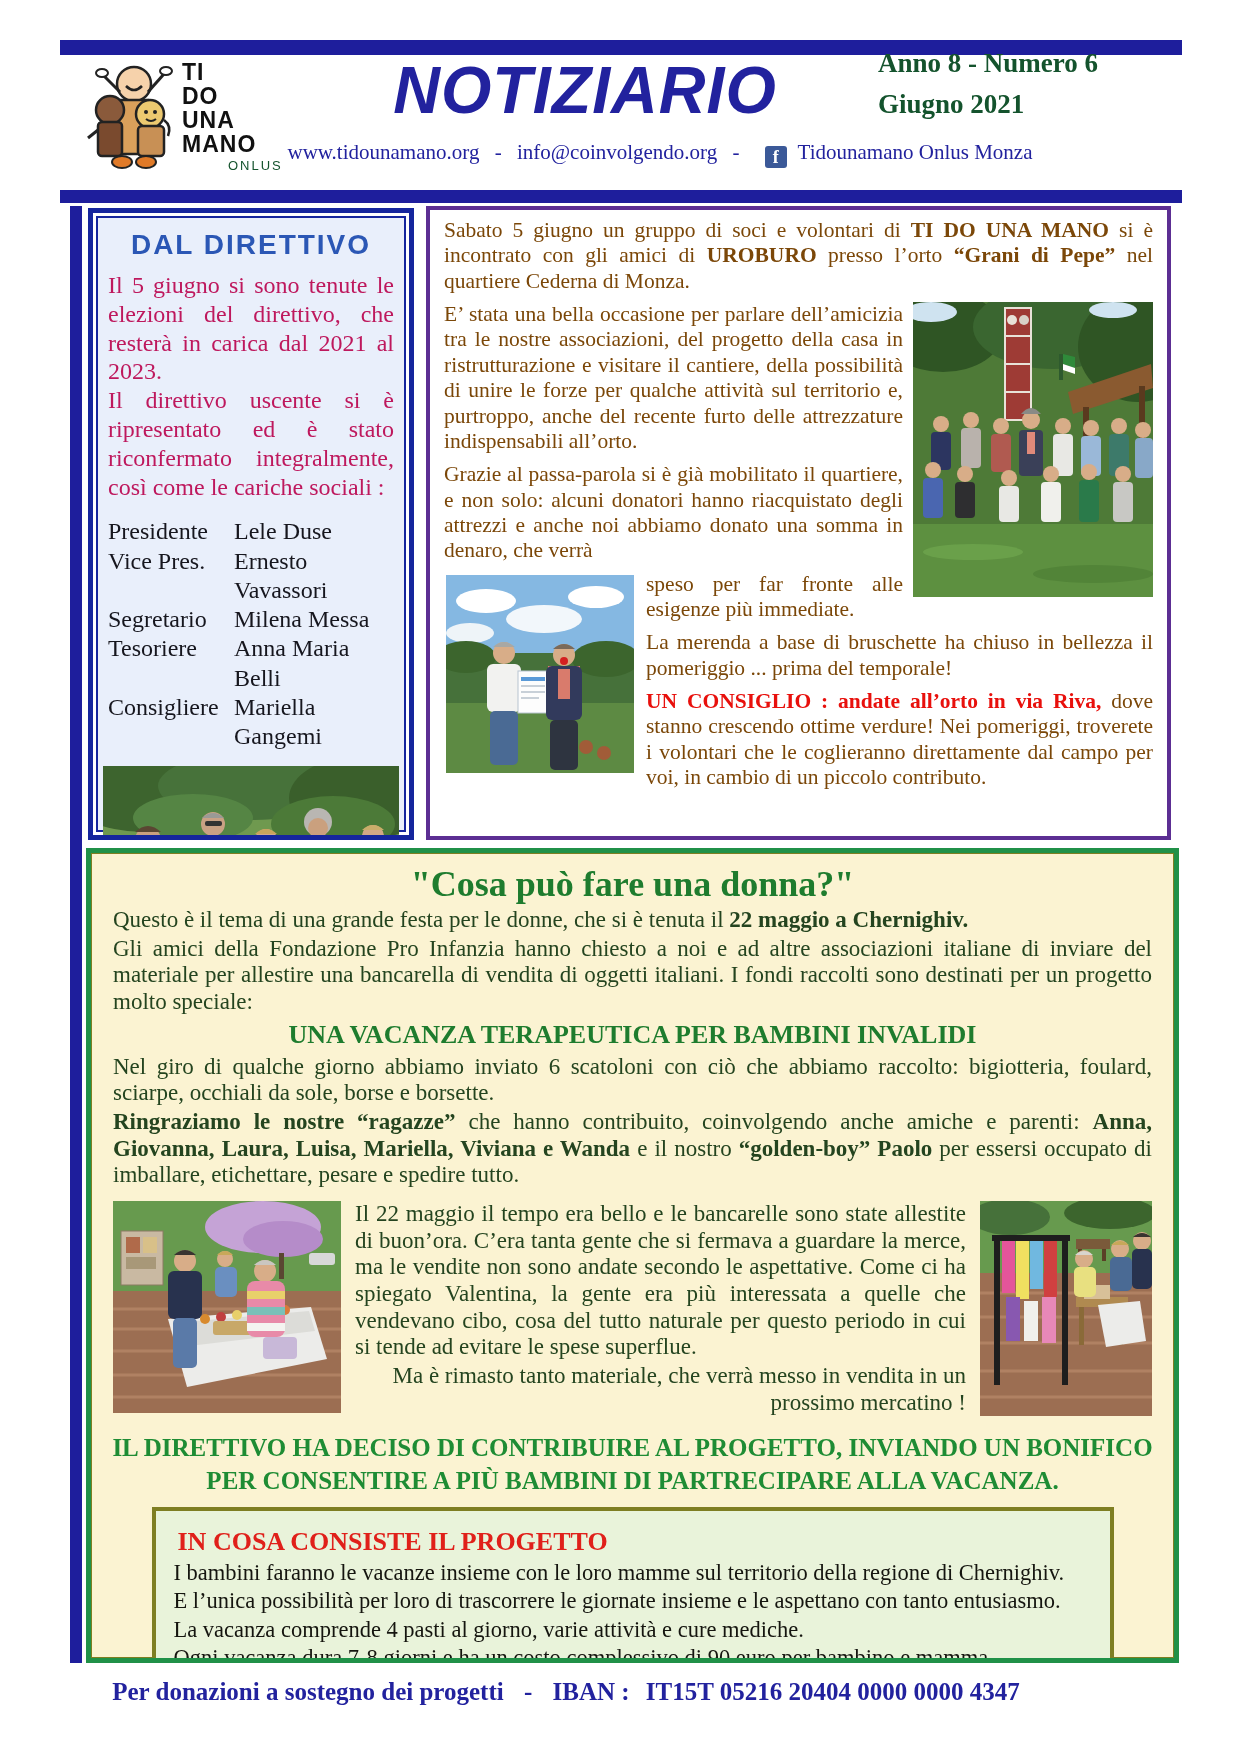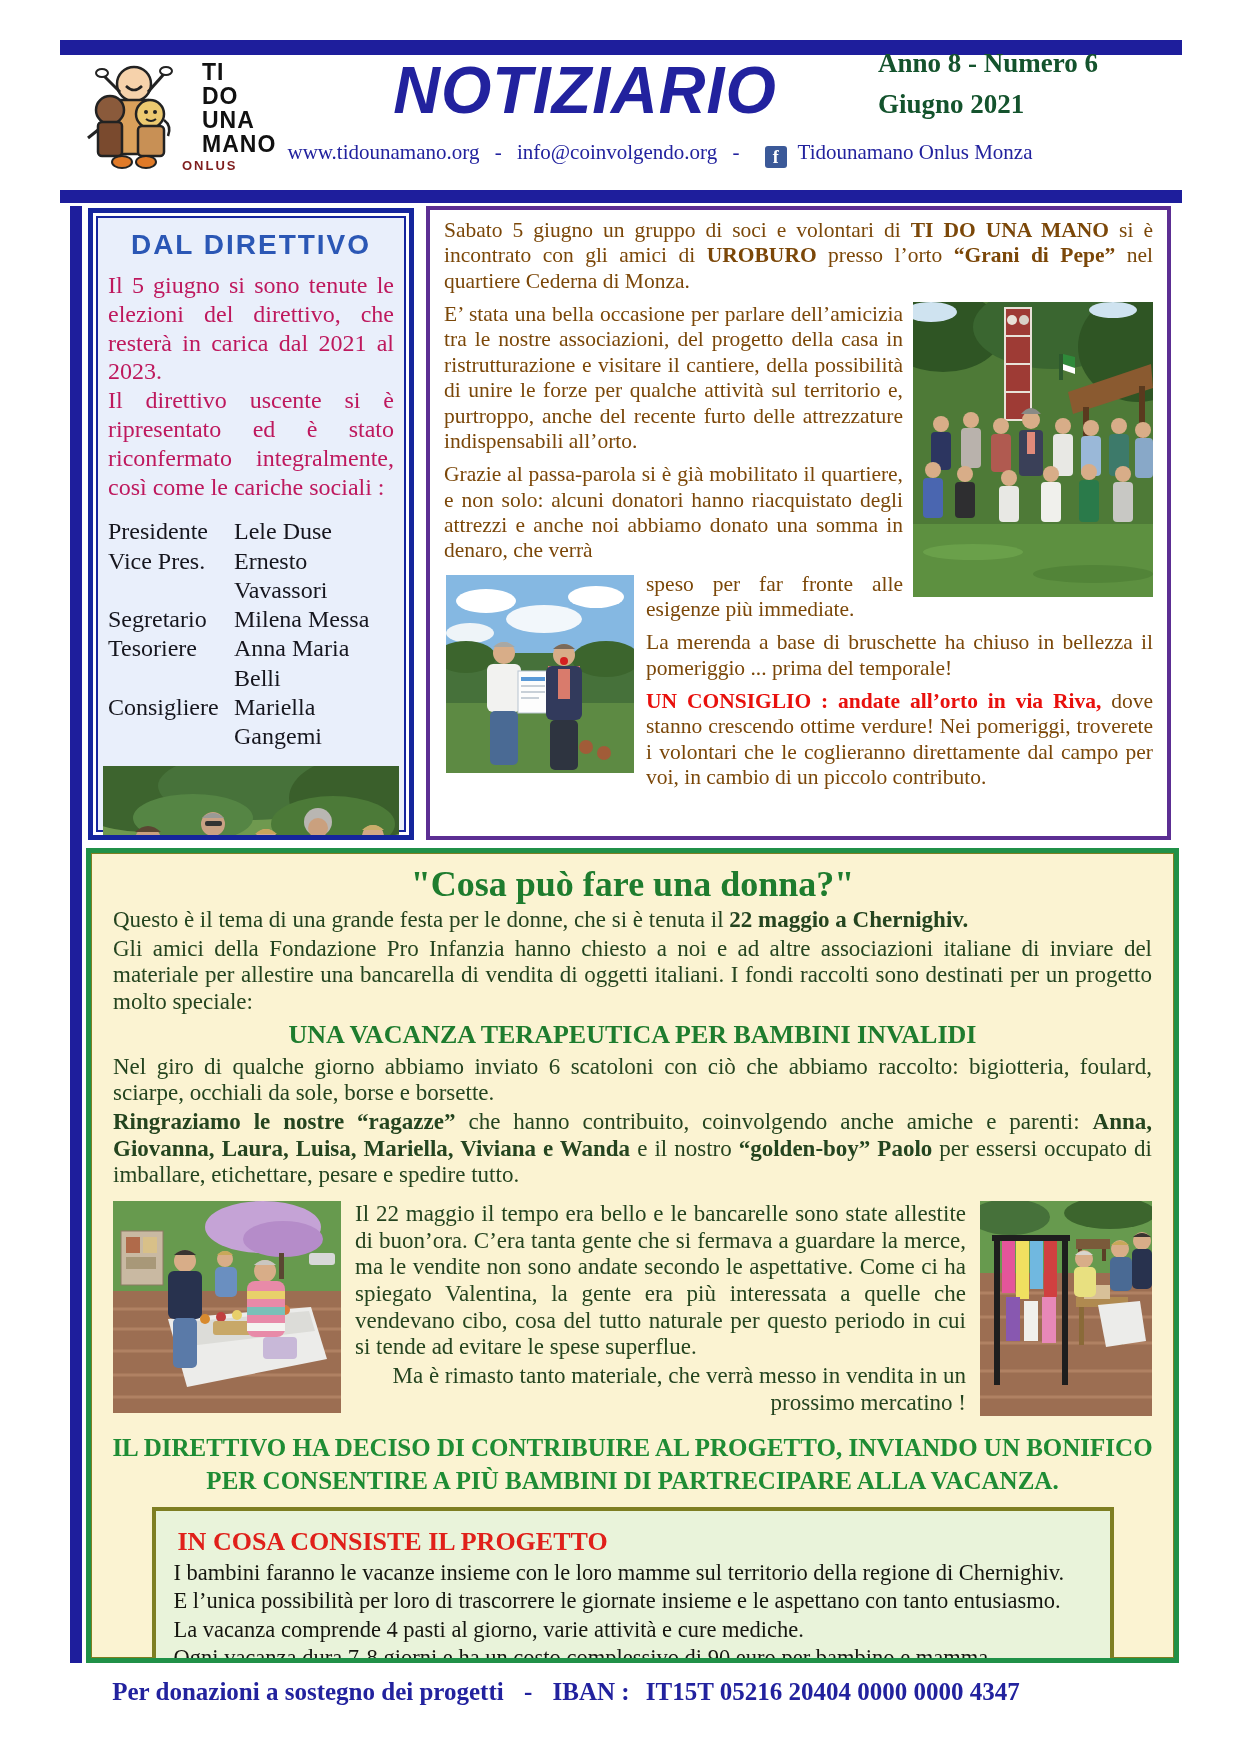--- a/index.html
+++ b/index.html
@@ -6,23 +6,23 @@
   body{width:1240px;height:1754px;position:relative;background:#ffffff;
        font-family:"Liberation Serif",serif;-webkit-font-smoothing:antialiased;}
   .abs{position:absolute;}
   
   .bar{background:#1e1e9c;}
   #top-bar{left:60px;top:40px;width:1122px;height:15px;}
   #bar2{left:60px;top:190px;width:1122px;height:13px;}
   #logo-art{left:84px;top:58px;width:94px;height:118px;}
   #logo-text{left:182px;top:60px;line-height:1;}
   #logo-text .ln{display:block;font-family:"Liberation Sans",sans-serif;font-weight:700;
-       font-size:23px;color:#111;letter-spacing:1px;line-height:24px;margin-left:20px;}
-  #logo-text .sub{display:block;font-family:"Liberation Sans",sans-serif;font-weight:700;
-       font-size:13px;color:#7f1d1d;letter-spacing:2px;margin-top:3px;}
+       font-size:23px;color:#111;letter-spacing:1px;line-height:24px;}
+  #logo-text .sub{display:block;font-family:"Liberation Sans",sans-serif;font-weight:400;
+       font-size:13px;color:#14532d;letter-spacing:2px;margin-top:3px;margin-left:46px;}
   #masthead{left:305px;top:52px;width:560px;text-align:center;
        font-family:"Liberation Sans",sans-serif;font-style:italic;font-weight:900;
        font-size:66px;color:#22229e;letter-spacing:1px;transform:scaleX(.98);}
   #issue-block{left:878px;top:48px;width:280px;text-align:left;color:#14532d;
        font-weight:700;font-size:27px;}
   #issue-block .l2{margin-top:10px;}
   #contact-line{left:190px;top:140px;width:940px;text-align:center;color:#22229e;
        font-size:21px;}
   .fb-badge{display:inline-block;width:22px;height:22px;background:#3b5998;color:#fff;
        border-radius:3px;text-align:center;font-weight:700;font-size:18px;line-height:22px;

